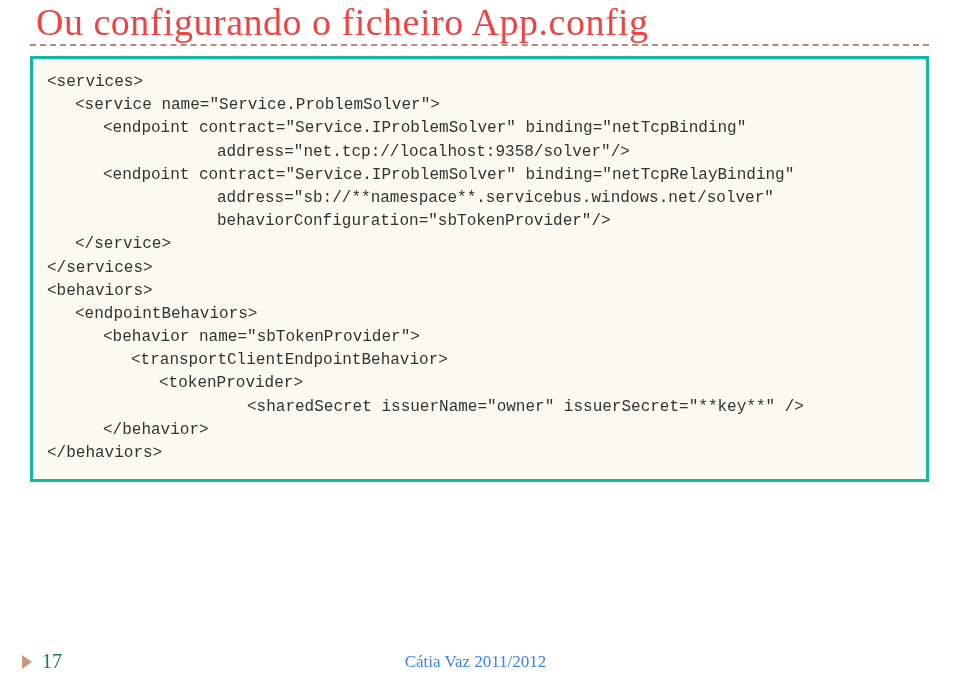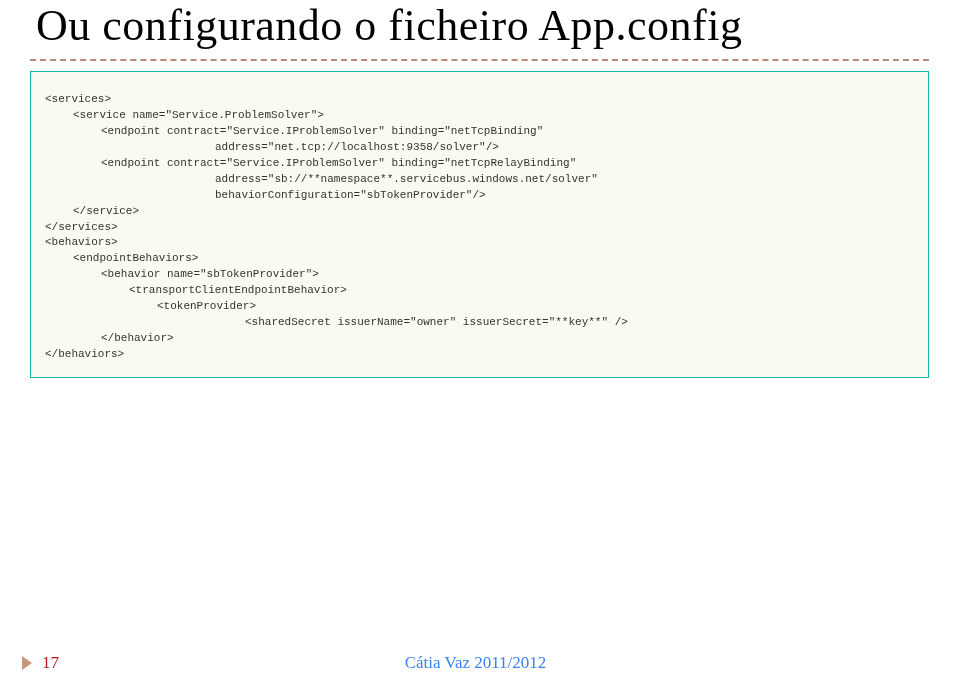--- a/index.html
+++ b/index.html
@@ -7,38 +7,38 @@
     width: 959px;
     height: 687px;
     background: #ffffff;
     font-family: Georgia, 'Times New Roman', serif;
     position: relative;
   }
   .slide {
     padding: 0 30px 0 30px;
   }
   .title {
-    font-size: 44px;
-    color: #000000;
+    font-size: 38px;
+    color: #ef4444;
     font-weight: normal;
     letter-spacing: 0.5px;
-    margin-bottom: 8px;
+    margin-bottom: 0;
     padding-left: 6px;
   }
   .divider {
     border: none;
     border-top: 2px dashed #b98a7a;
     margin-bottom: 10px;
   }
   .code-block {
-    border: 1px solid #14b8a6;
+    border: 3px solid #14b8a6;
     background: #fafaf0;
-    padding: 20px 14px 14px 14px;
+    padding: 12px 14px 14px 14px;
     font-family: Consolas, 'Courier New', monospace;
-    font-size: 11px;
+    font-size: 16px;
     line-height: 1.45;
     color: #333333;
   }
   .code-line { white-space: pre; }
   .i1 { padding-left: 28px; }
   .i2 { padding-left: 56px; }
   .i3 { padding-left: 84px; }
   .i4 { padding-left: 112px; }
   .iX { padding-left: 170px; }
   .iY { padding-left: 200px; }
@@ -51,22 +51,22 @@
     align-items: center;
   }
   .arrow-icon {
     width: 0; height: 0;
     border-top: 7px solid transparent;
     border-bottom: 7px solid transparent;
     border-left: 10px solid #c89878;
     margin-right: 10px;
   }
   .page-num {
-    color: #b91c1c;
-    font-size: 17px;
+    color: #15803d;
+    font-size: 20px;
     font-family: Georgia, serif;
   }
   .author {
     position: absolute;
     left: 50%;
     transform: translateX(-50%);
     color: #3b82f6;
     font-size: 17px;
     font-family: Georgia, serif;
   }

